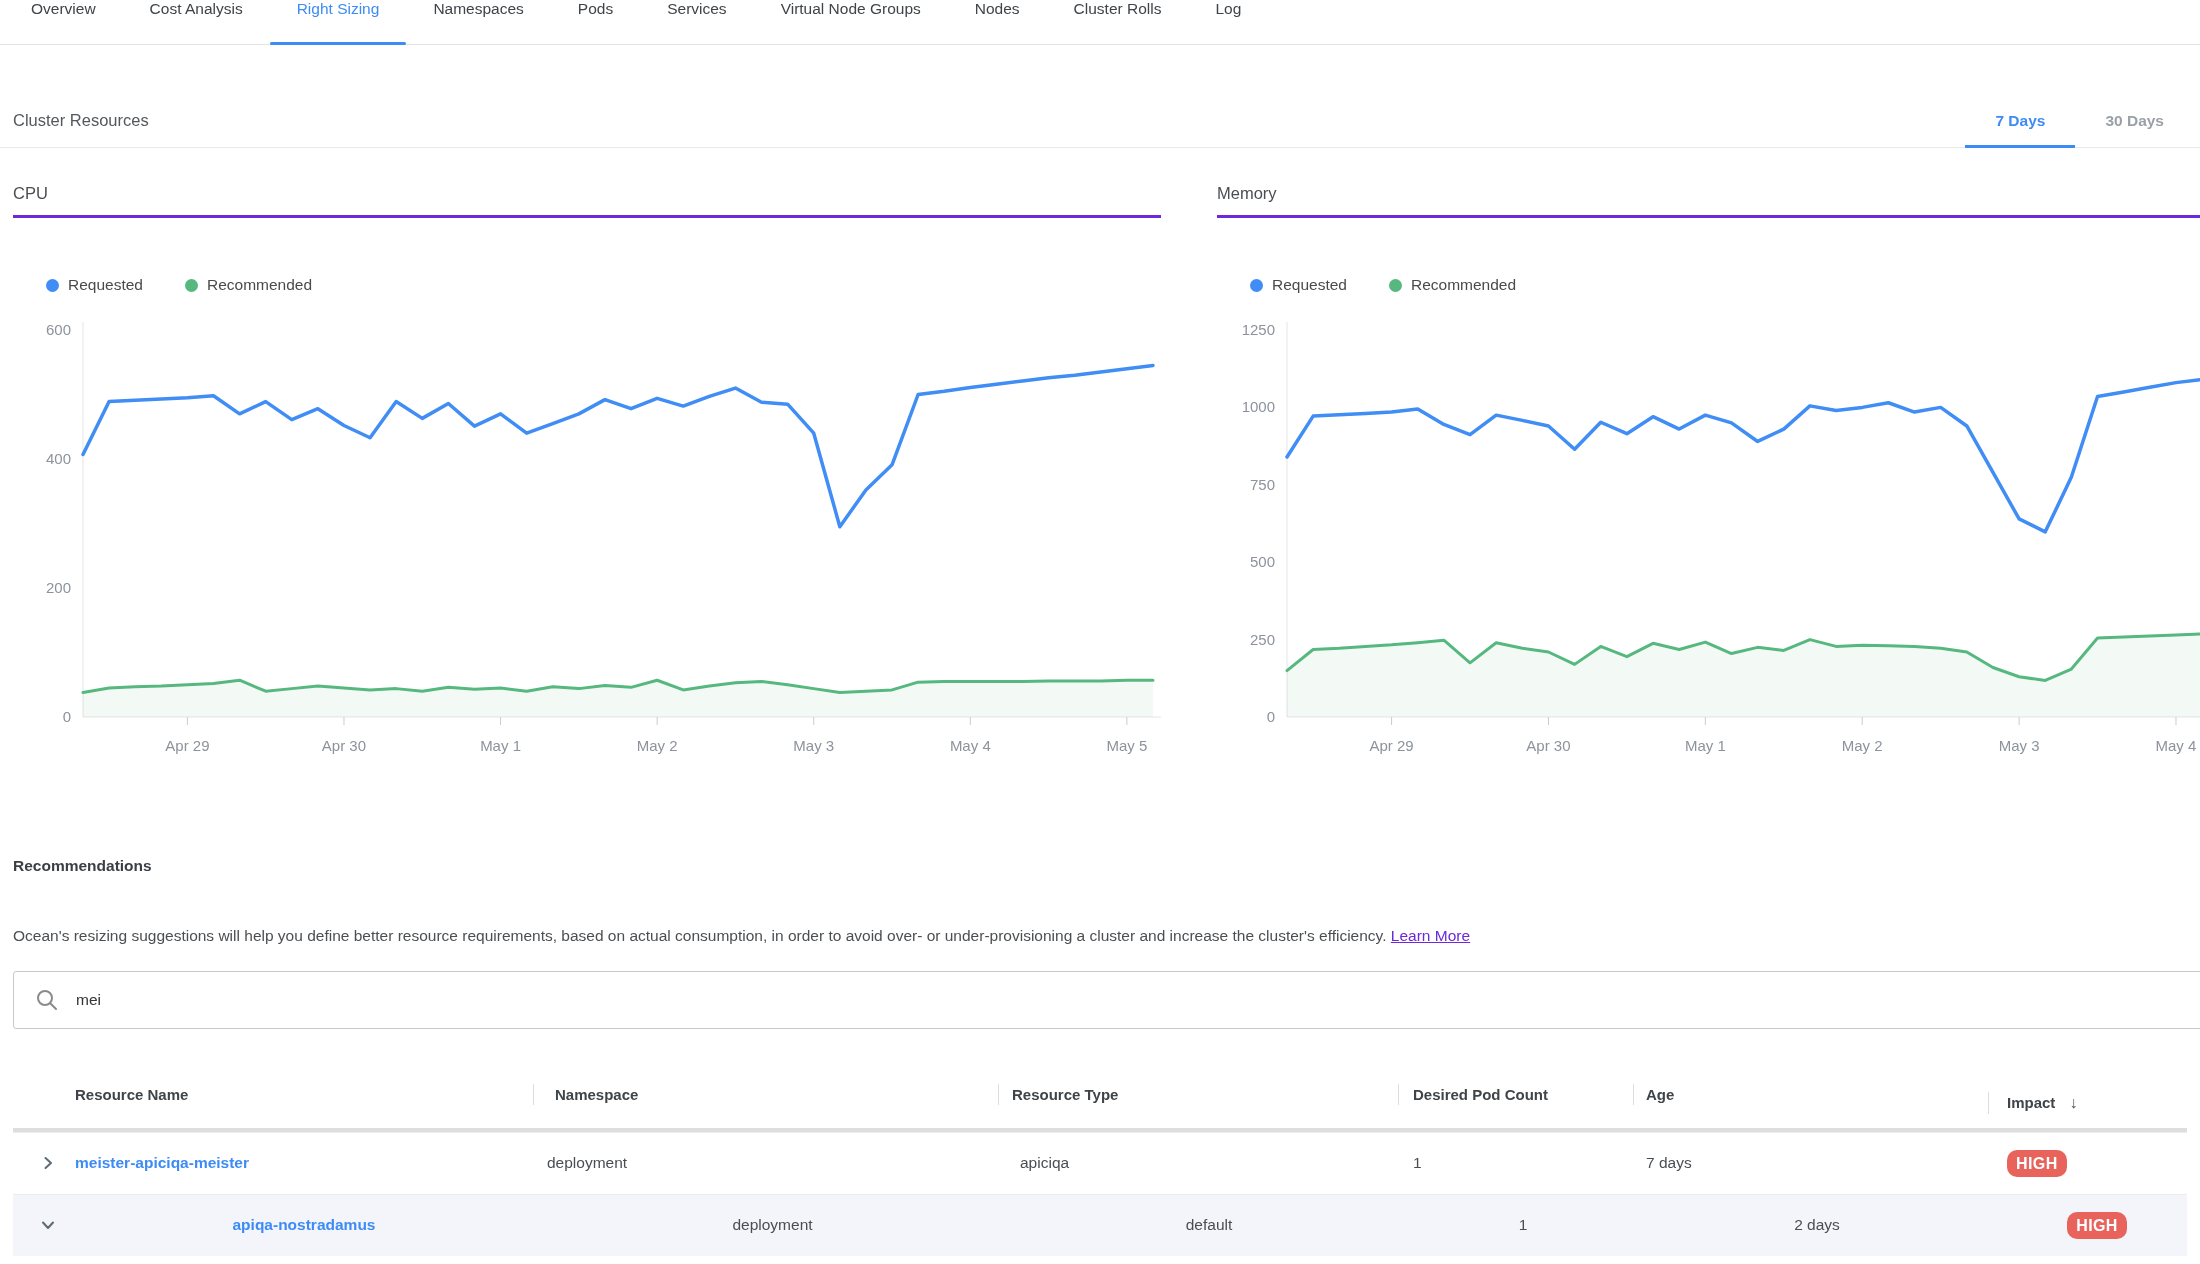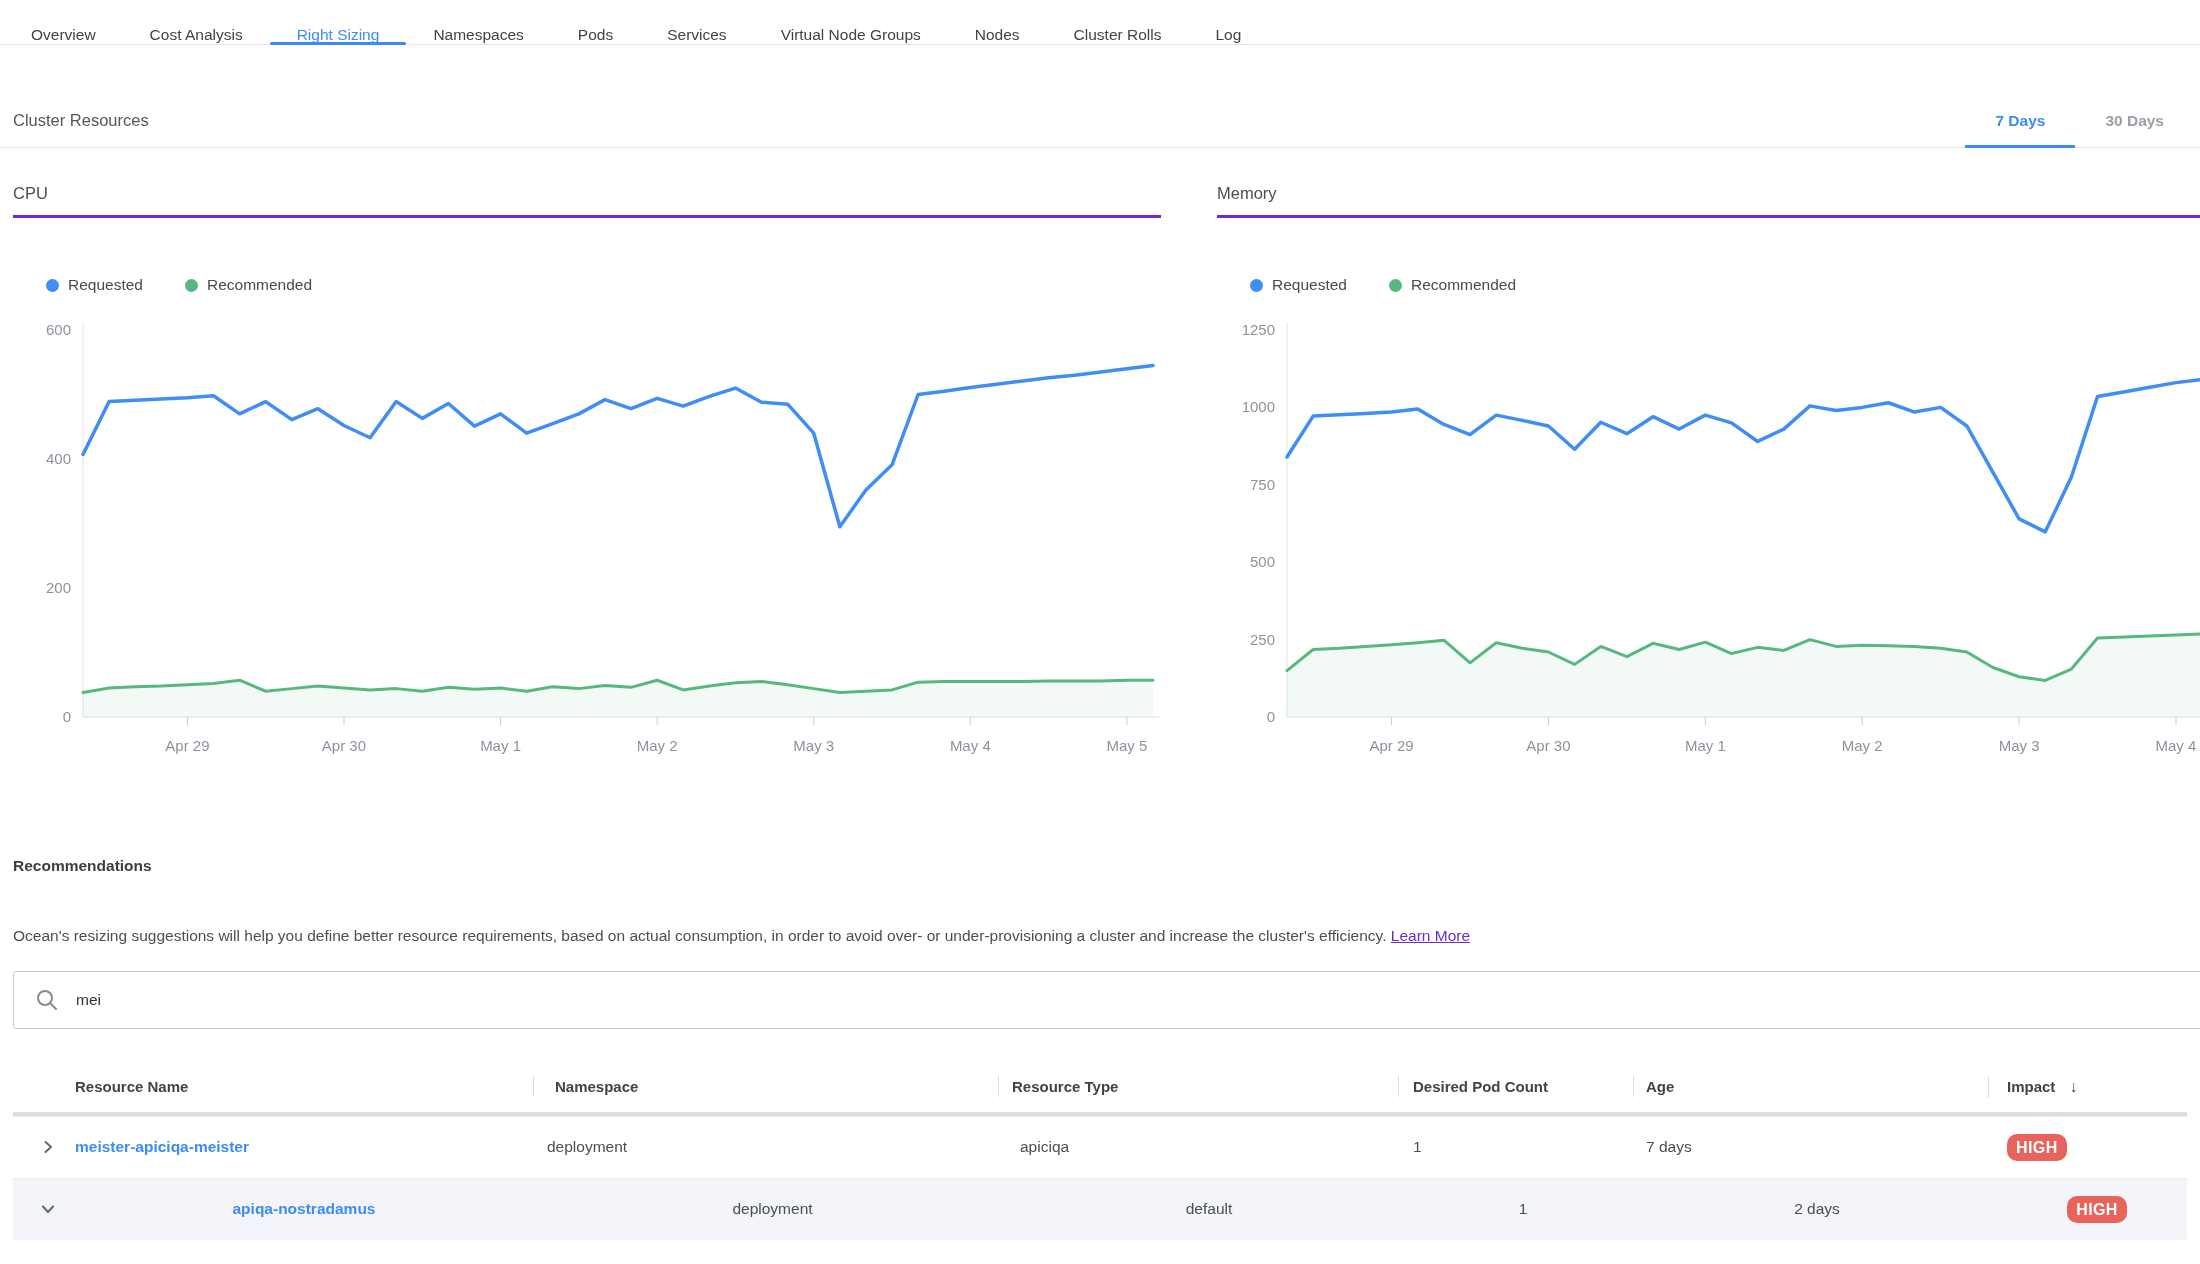--- a/index.html
+++ b/index.html
@@ -1,21 +1,21 @@
 <!DOCTYPE html>
 <html><head>
 <meta charset="utf-8">
 <style>
   * { margin:0; padding:0; box-sizing:border-box; }
   html,body { width:2200px; height:1264px; overflow:hidden; background:#fff;
     font-family:"Liberation Sans", sans-serif; color:#3f4449; }
 
   
   .tabbar { display:flex; height:45px; border-bottom:1px solid #e4e4e4; padding-left:4px; }
-  .tab { position:relative; display:flex; align-items:flex-end; padding:0 27px;
+  .tab { position:relative; display:flex; align-items:flex-start; padding:0 27px;
     font-size:15.5px; color:#3f4449; cursor:pointer; white-space:nowrap; }
   .tab.active { color:#3d8bf5; }
   .tab-underline { position:absolute; left:0; right:0; bottom:-1px; height:3px;
     background:#3d8bf5; border-radius:2px; }
 
   
   .section-head { display:flex; justify-content:space-between; align-items:flex-end;
     border-bottom:1px solid #e9e9e9; padding-top:66px; }
   .section-title { font-size:16.5px; color:#54585c; padding:0 0 17px 13px; }
   .range-toggle { display:flex; margin-right:6px; }
@@ -57,21 +57,21 @@
   .table { margin-top:30px; }
   .trow { display:grid; grid-template-columns:62px 458px 465px 400px 235px 355px 1fr; align-items:center; }
   .thead { padding:19px 0 0; border-bottom:4px solid #dedede; }
   .th { position:relative; font-size:15px; font-weight:700; color:#3f4449; padding-bottom:16px; }
   .th.sep::before { content:""; position:absolute; left:0; top:-2px; bottom:14px; width:1px; background:#dcdcdc; }
   .th-name { padding-left:0; }
   .th-type { padding-left:14px; }
   .th-namespace { padding-left:22px; }
   .th-pods { padding-left:15px; }
   .th-age { padding-left:13px; }
-  .th-impact { padding-left:19px; }
+  .th-impact { padding-left:19px;margin-top:16px; }
   .sort-arrow { font-weight:400; color:#555; margin-left:10px; font-size:16px; }
   .drow { height:62px; border-top:1px solid #ececec; cursor:pointer; }
   .drow:first-of-type { border-top:none; }
   .drow.expanded { background:#f3f5fb;text-align:center; }
   .cell { font-size:15.5px; color:#4a4e52; }
   .cell-chevron { display:flex; justify-content:flex-end; padding-right:16px; }
   .chev-btn { background:none; border:none; cursor:pointer; display:flex; padding:2px; }
   .cell-name a { color:#3d8bf5; font-weight:600; font-size:15.5px; text-decoration:none; cursor:pointer; }
   .cell-type { padding-left:14px; }
   .cell-namespace { padding-left:22px; }

